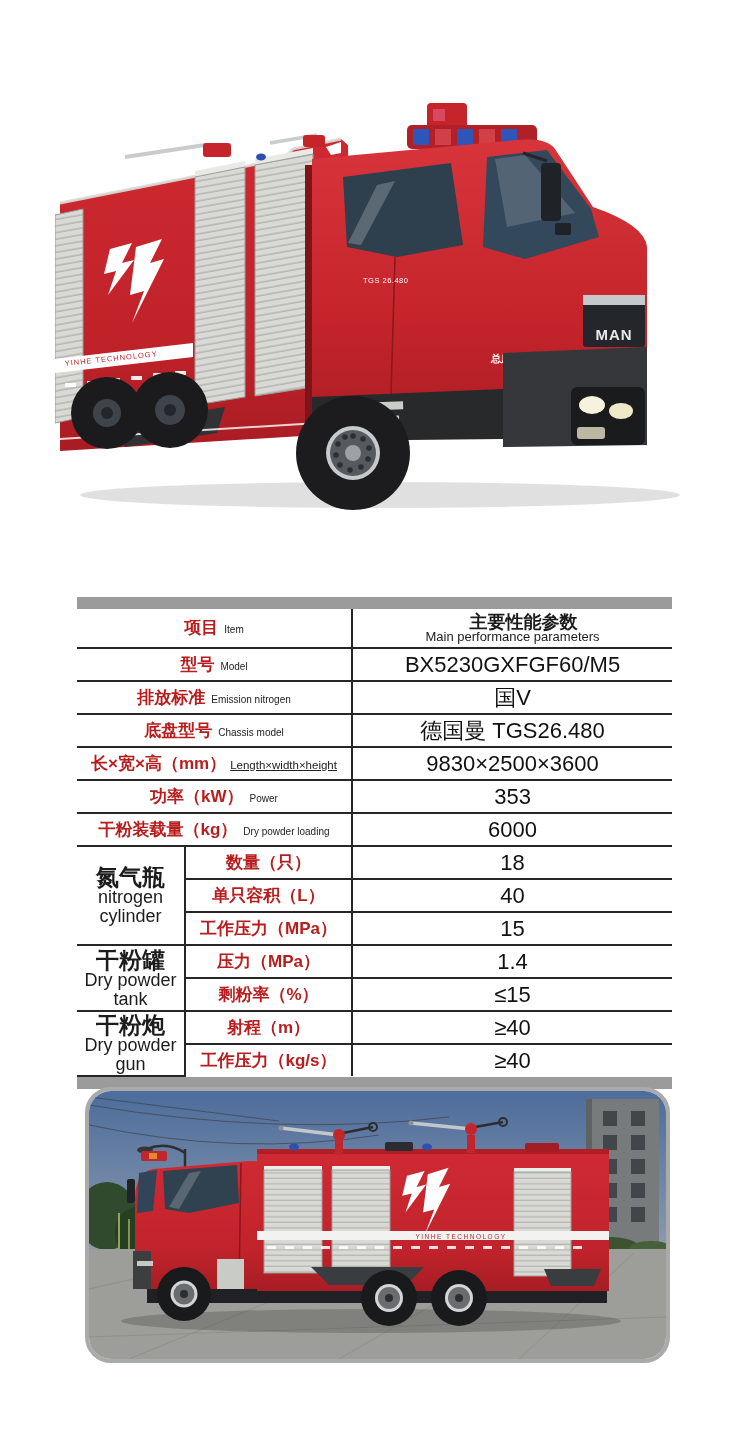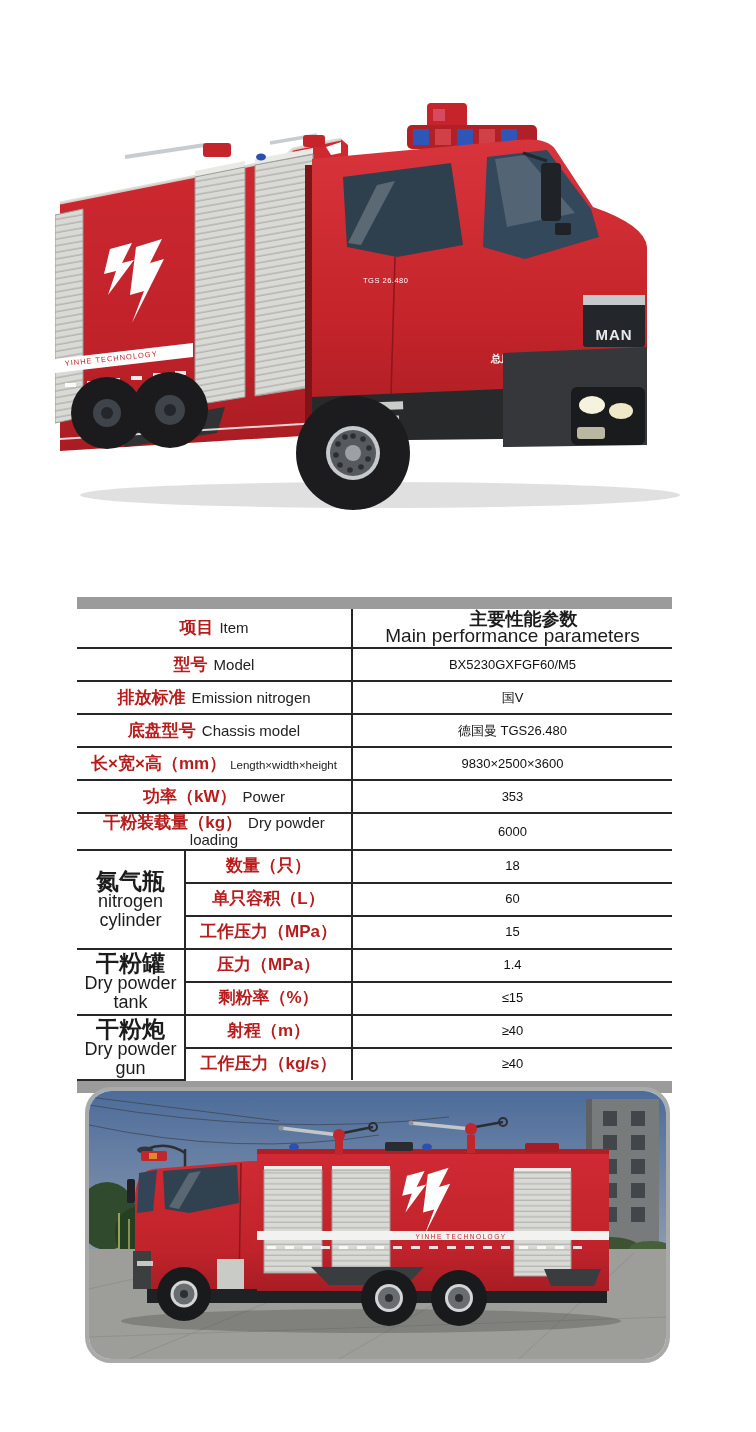--- a/index.html
+++ b/index.html
@@ -15,25 +15,25 @@
   .graybar{height:12px;background:#9b9b9b;}
   table.spec{width:595px;border-collapse:collapse;table-layout:fixed;}
   table.spec td{
     height:31px;border-bottom:2px solid #262626;text-align:center;
     vertical-align:middle;padding:0;line-height:1.05;
   }
   tr.hdr td{height:38px;}
   td.vcol,td.scol{border-left:2px solid #262626;}
   td.nob, tr.lastrow td{border-bottom:none;}
   .cn{font-weight:700;font-size:17px;color:#b91c1c;}
-  .en{font-size:15px;color:#222;margin-left:6px;font-weight:400;}
-  .en-sm{font-size:11.5px;margin-left:4px;}
-  .val{font-size:13px;font-weight:400;color:#111;margin-top:9px;}
+  .en{font-size:10px;color:#222;margin-left:6px;font-weight:400;}
+  .en-sm{font-size:11.5px;margin-left:4px;text-decoration:underline;}
+  .val{font-size:22px;font-weight:400;color:#111;margin-top:9px;}
   .hcn{font-size:18px;font-weight:700;padding-left:22px;}
-  .hen{font-size:19px;margin-top:-2px;}
+  .hen{font-size:13px;margin-top:-2px;}
   .gcn{font-size:23px;font-weight:700;}
   .gen{font-size:18px;margin-top:-1px;}
   
   .photo-frame{
     position:absolute;left:85px;top:1087px;width:577px;height:268px;
     border:4px solid #a9abaa;border-radius:26px;overflow:hidden;background:#fff;
   }
   .photo-frame svg{display:block;}
   svg text{font-family:"Liberation Sans","DejaVu Sans",sans-serif;}
 </style>
@@ -233,21 +233,21 @@
     <tr>
       <td rowspan="3">
         <div class="gcn">氮气瓶</div>
         <div class="gen">nitrogen cylinder</div>
       </td>
       <td class="scol"><span class="cn">数量（只）</span></td>
       <td class="vcol val">18</td>
     </tr>
     <tr>
       <td class="scol"><span class="cn">单只容积（L）</span></td>
-      <td class="vcol val">60</td>
+      <td class="vcol val">40</td>
     </tr>
     <tr>
       <td class="scol"><span class="cn">工作压力（MPa）</span></td>
       <td class="vcol val">15</td>
     </tr>
 
     <tr>
       <td rowspan="2">
         <div class="gcn">干粉罐</div>
         <div class="gen">Dry powder tank</div>

